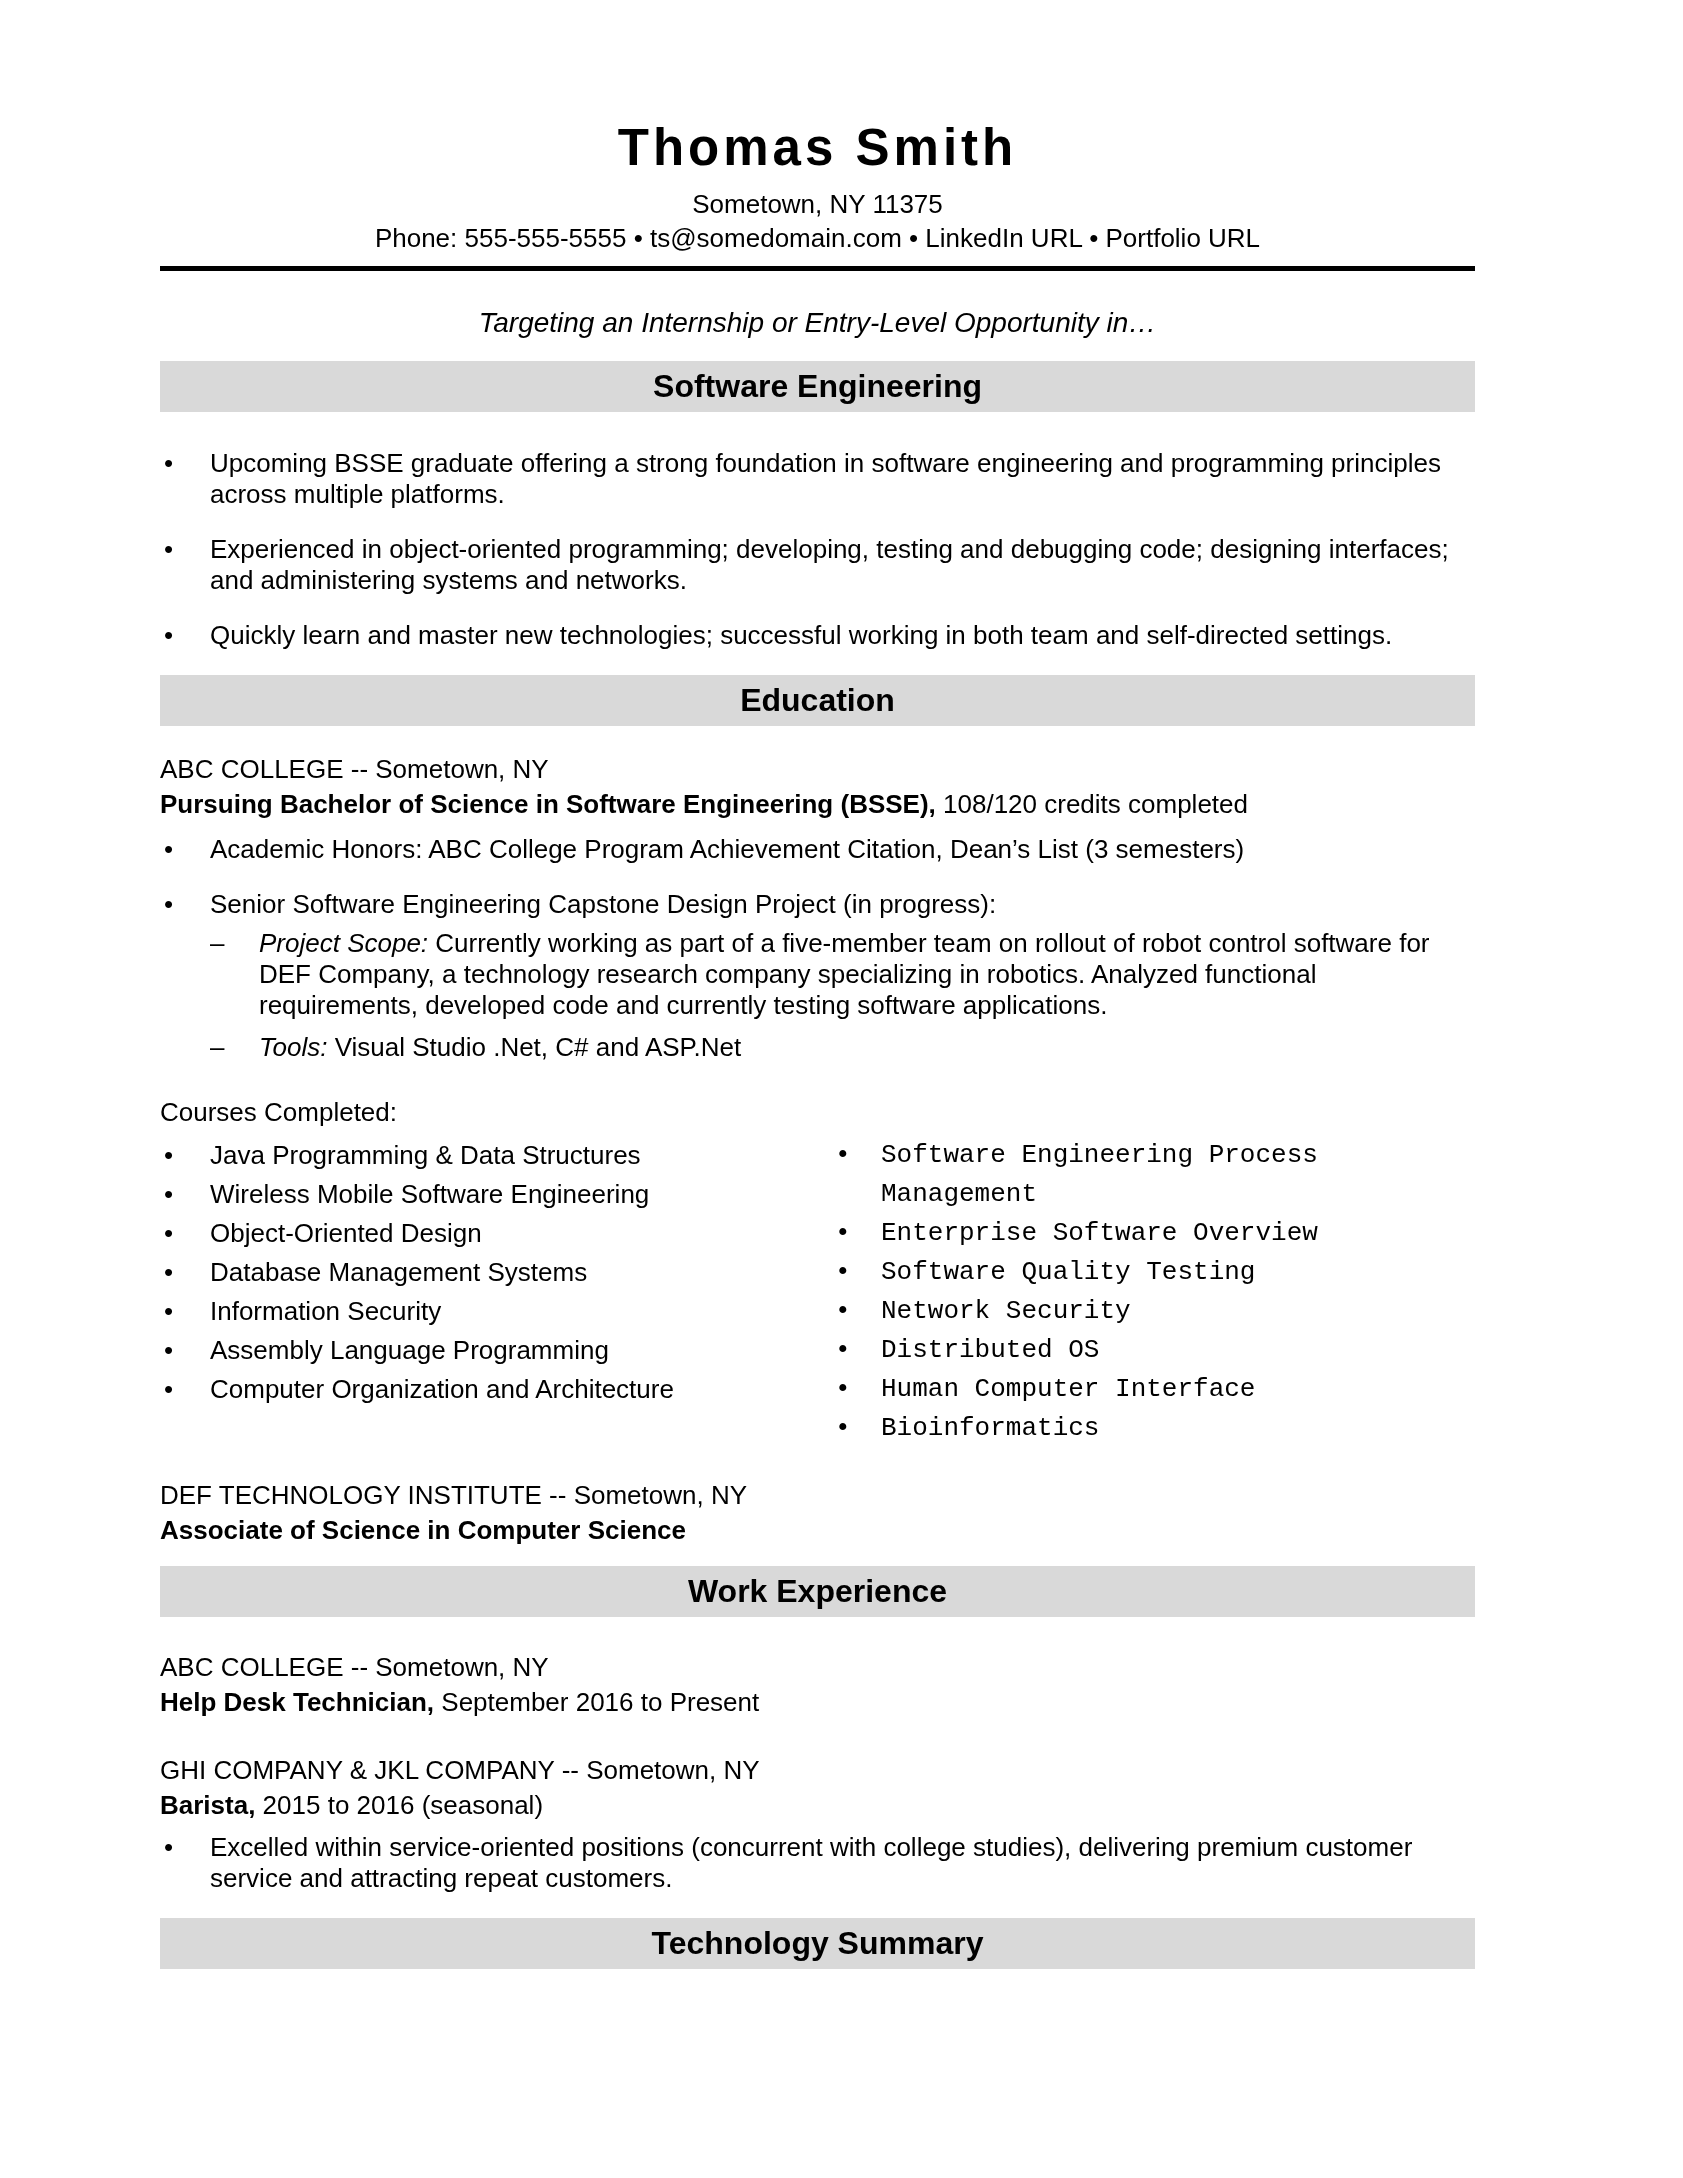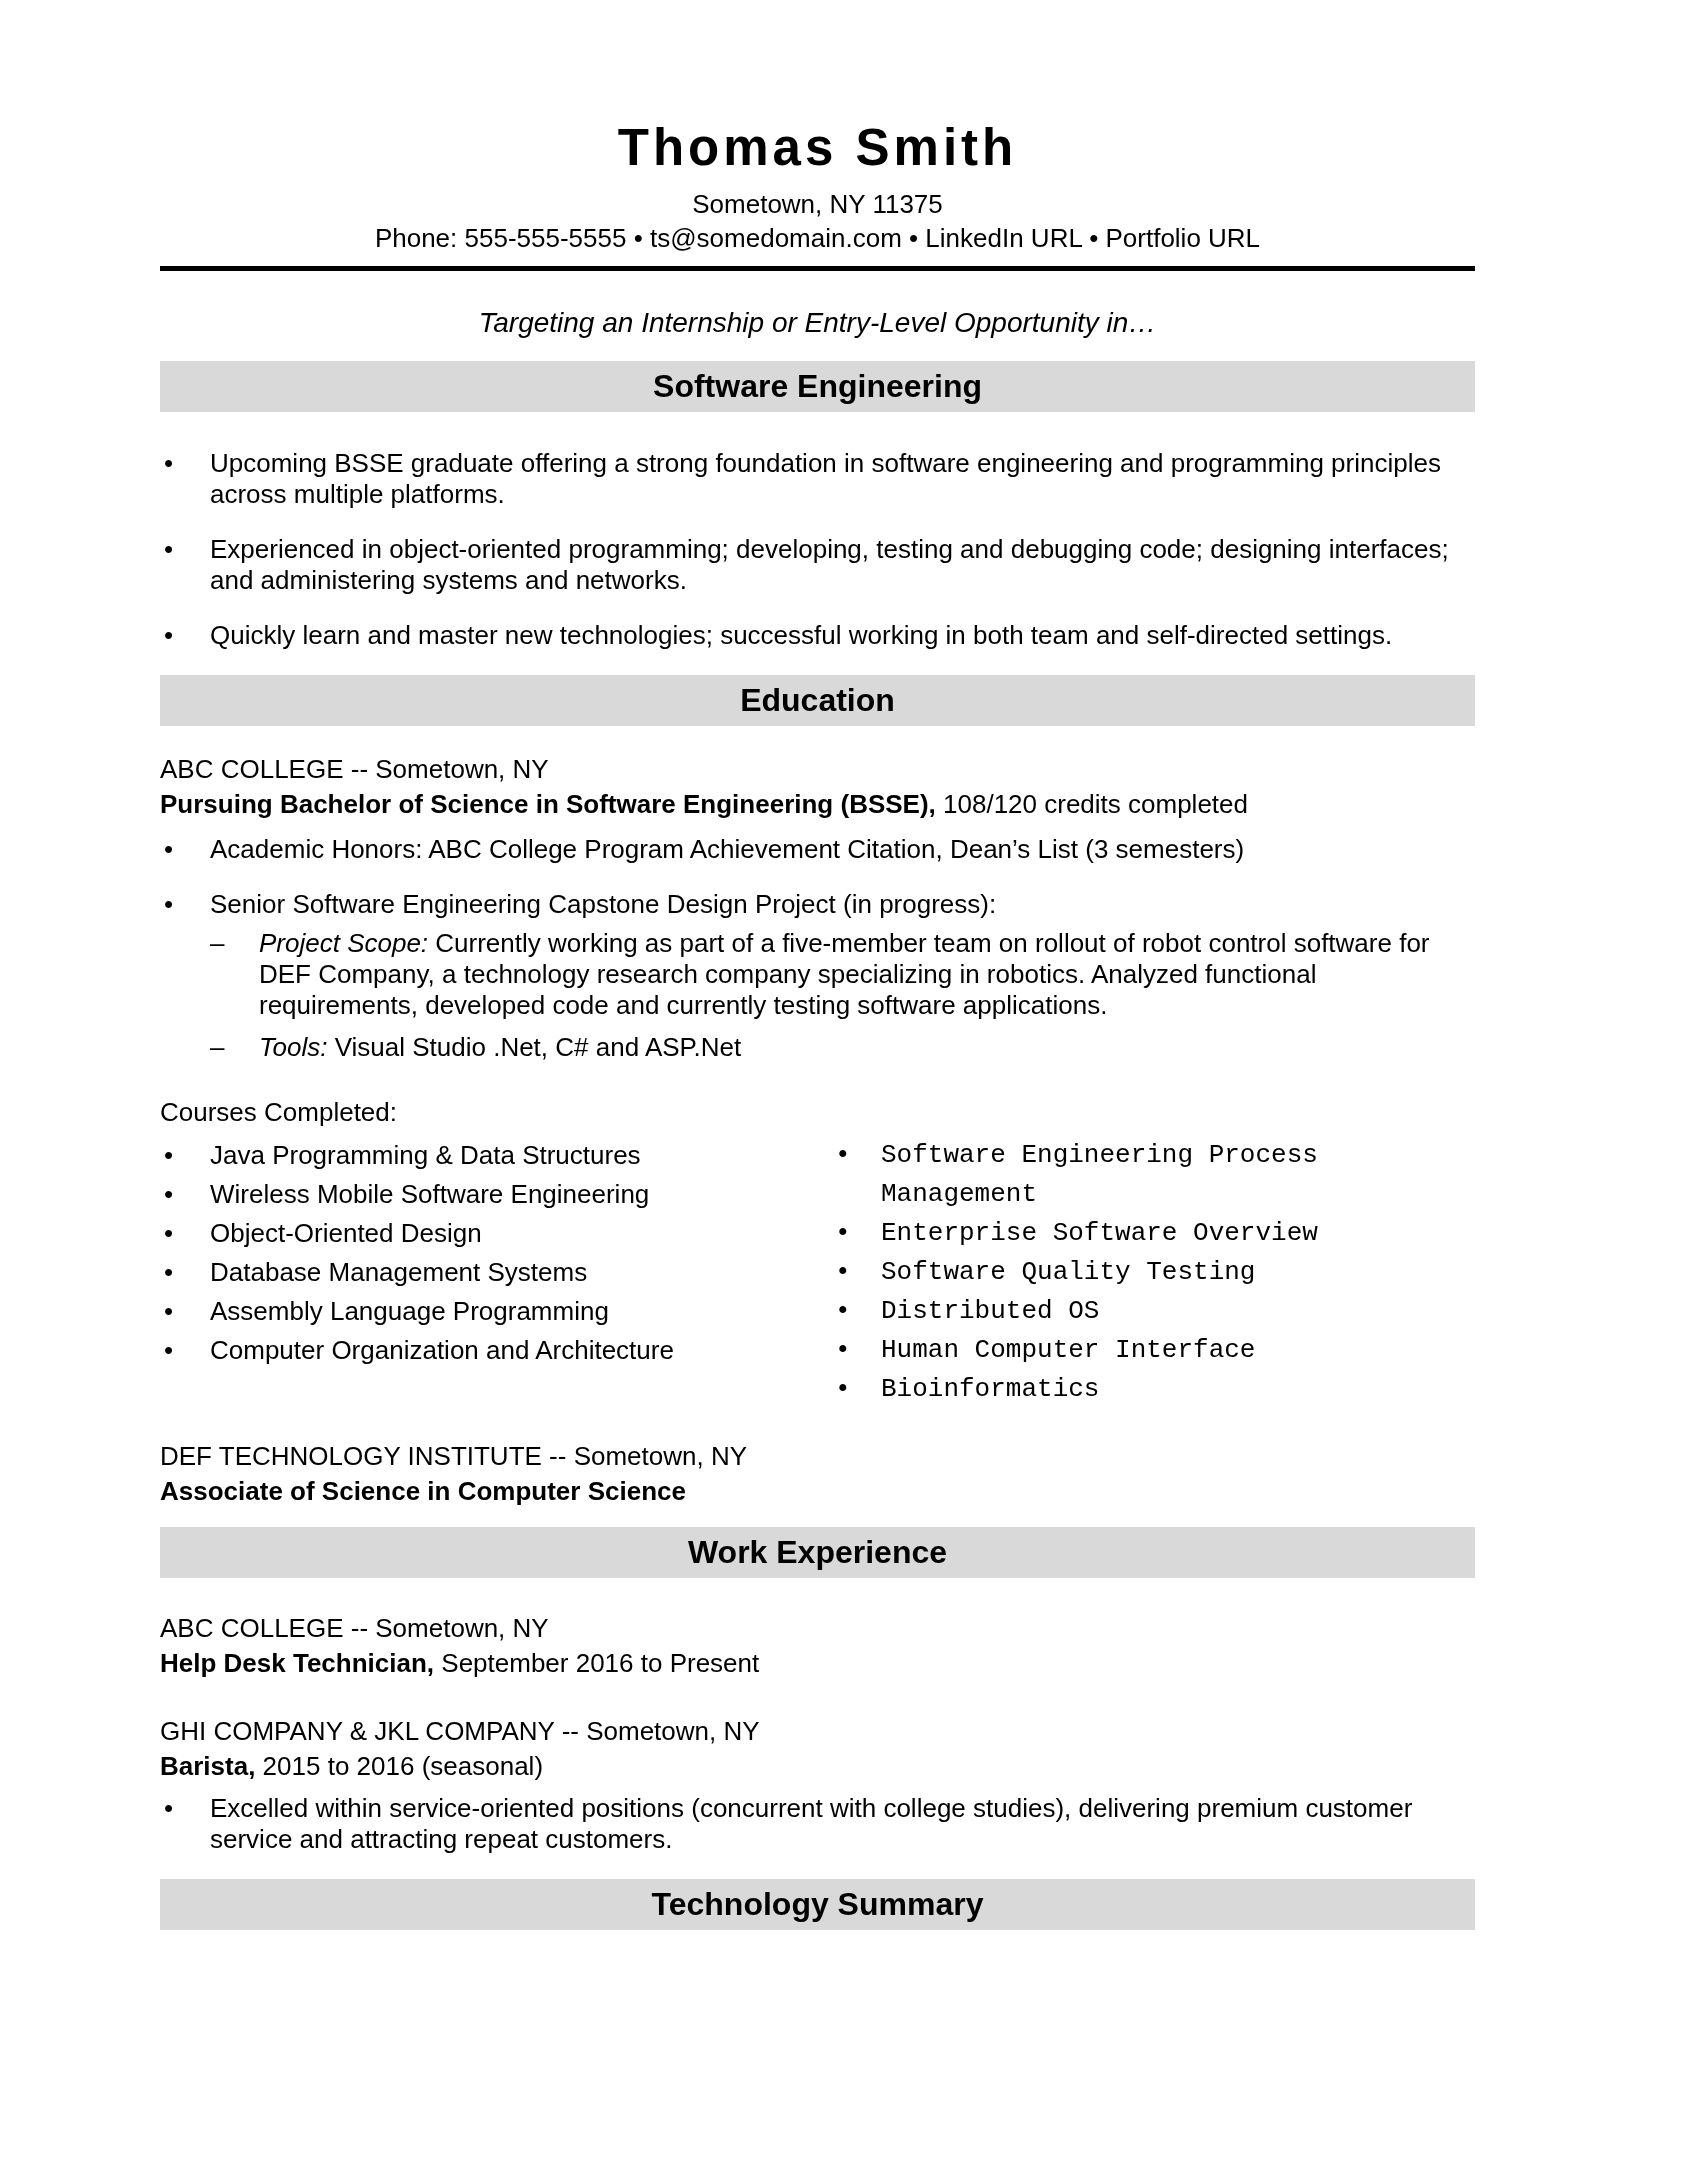--- a/index.html
+++ b/index.html
@@ -108,27 +108,29 @@
   </ul>
 
   <div class="courses-heading">Courses Completed:</div>
 
   <div class="cols">
     <ul class="bullets col-left">
       <li>Java Programming &amp; Data Structures</li>
       <li>Wireless Mobile Software Engineering</li>
       <li>Object-Oriented Design</li>
       <li>Database Management Systems</li>
+      <li>Information Security</li>
       <li>Assembly Language Programming</li>
       <li>Computer Organization and Architecture</li>
     </ul>
     <ul class="bullets col-right">
       <li>Software Engineering Process Management</li>
       <li>Enterprise Software Overview</li>
       <li>Software Quality Testing</li>
+      <li>Network Security</li>
       <li>Distributed OS</li>
       <li>Human Computer Interface</li>
       <li>Bioinformatics</li>
     </ul>
   </div>
 
   <div class="school2">
     <div class="line">DEF TECHNOLOGY INSTITUTE -- Sometown, NY</div>
     <div class="line b">Associate of Science in Computer Science</div>
   </div>

